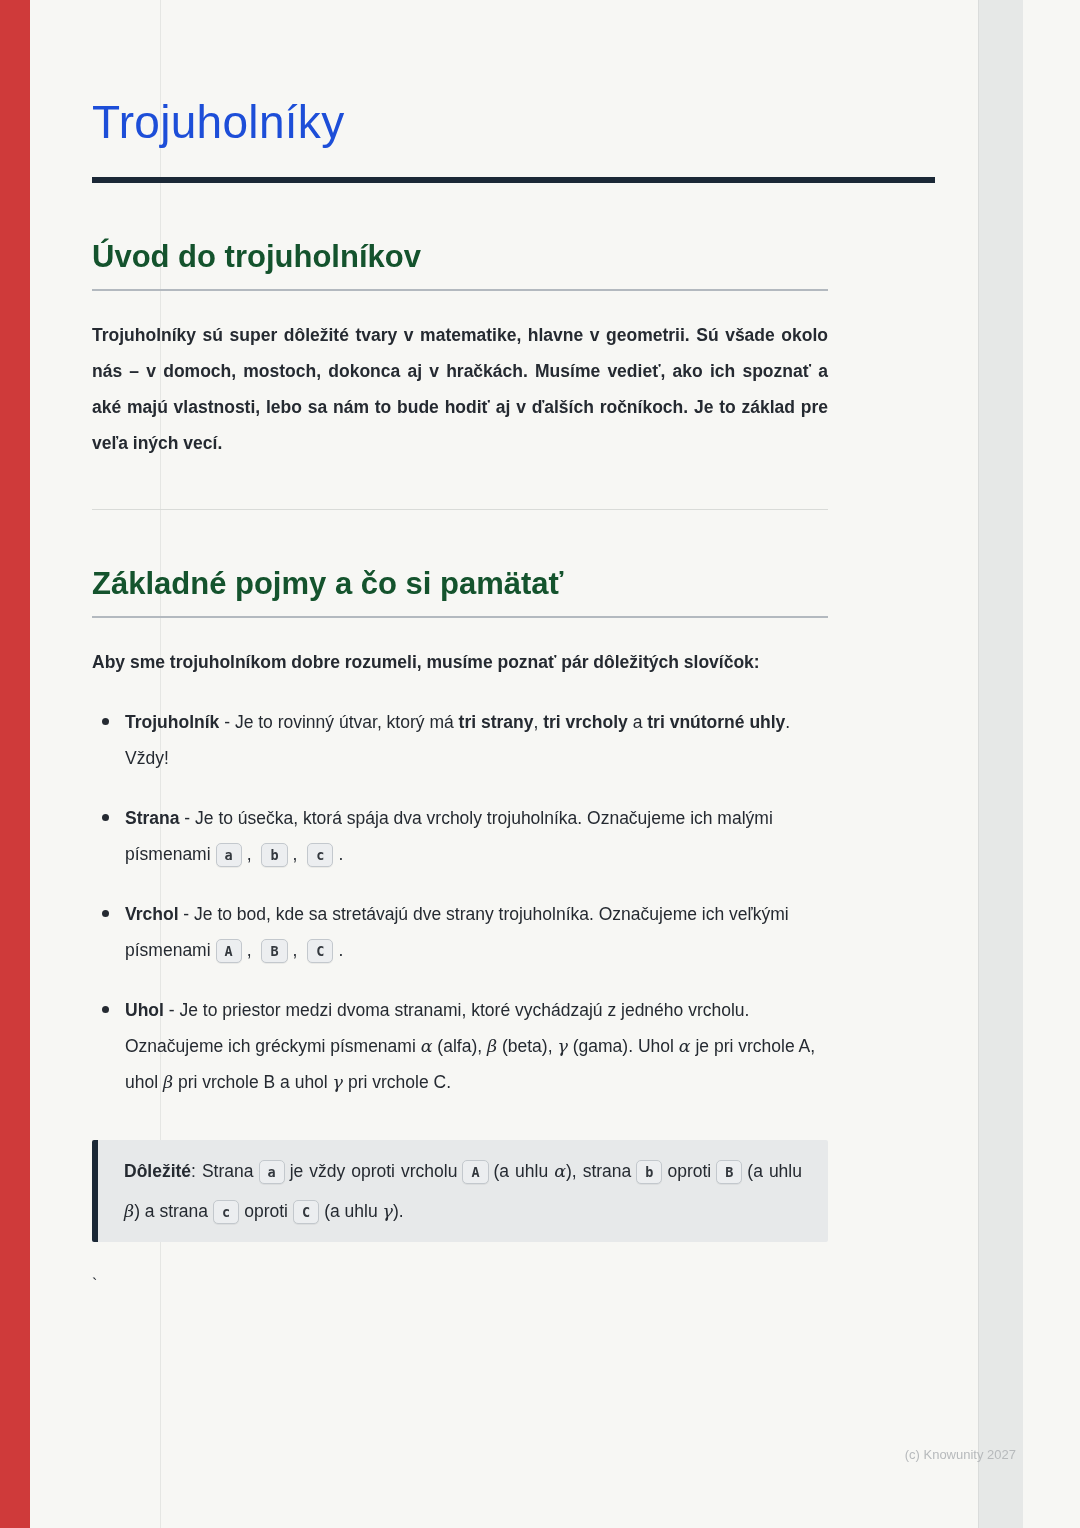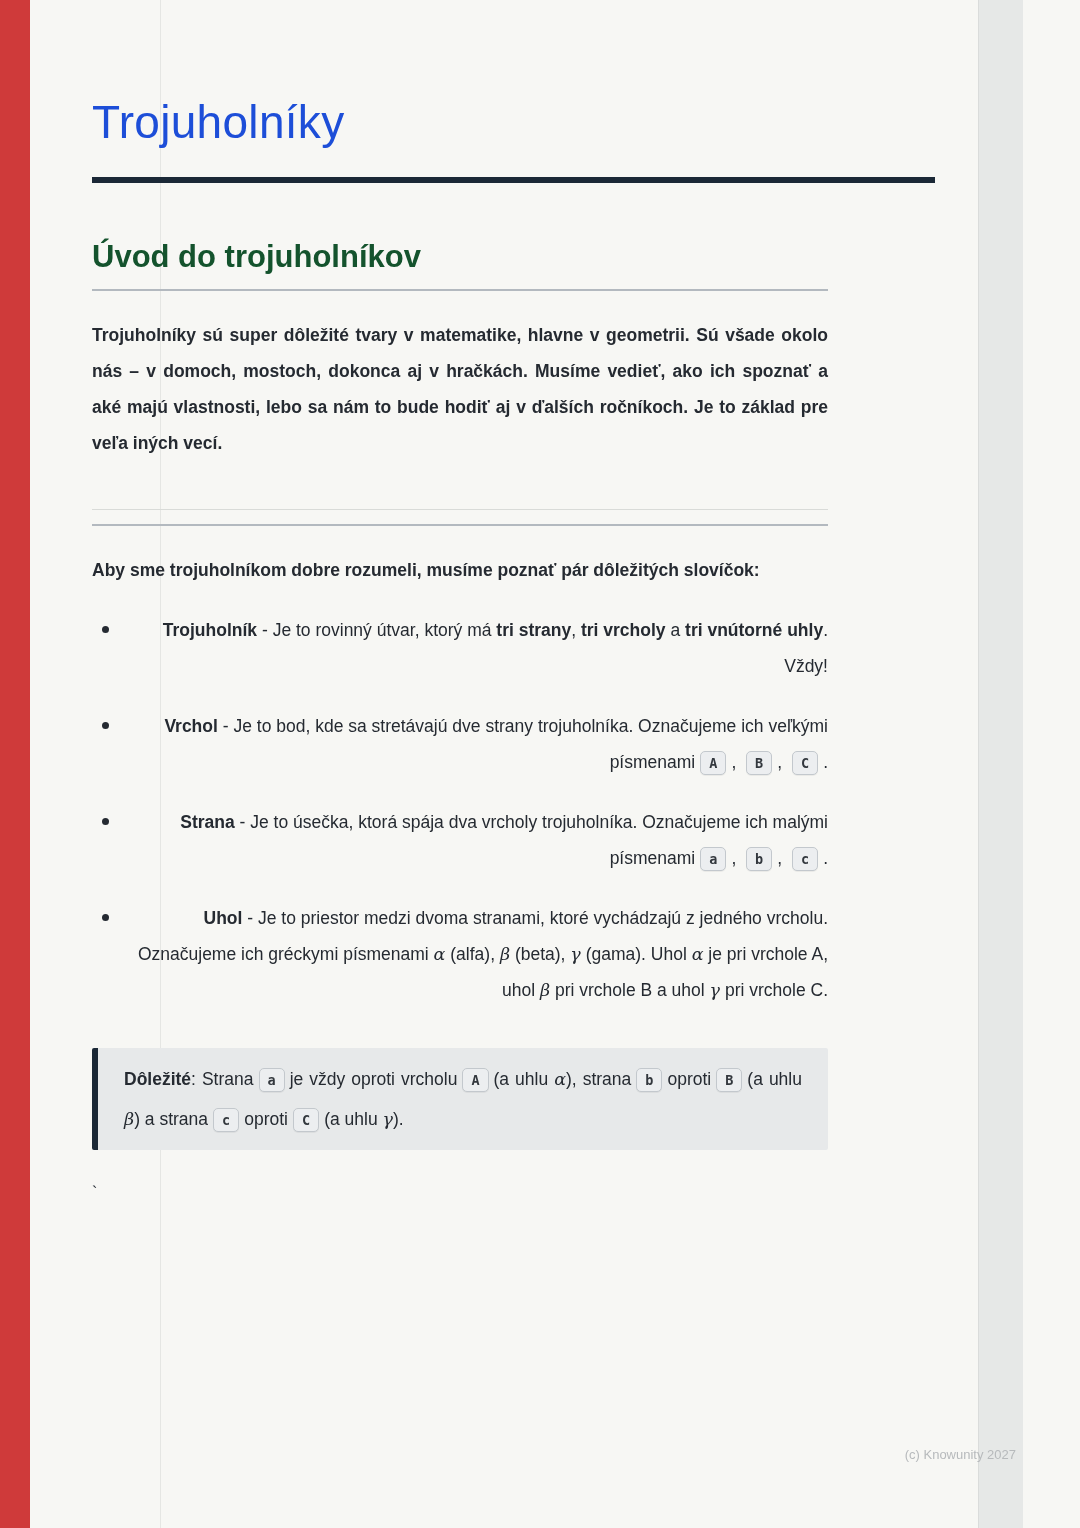--- a/index.html
+++ b/index.html
@@ -93,21 +93,20 @@
     padding: 0;
     width: 736px;
   }
   ul.term-list li {
     position: relative;
     padding-left: 33px;
     margin-top: 24px;
     font-size: 17.5px;
     line-height: 36px;
     color: #252a31;
-    text-align: right;
   }
   ul.term-list li::before {
     content: "";
     position: absolute;
     left: 10px;
     top: 14px;
     width: 7px;
     height: 7px;
     border-radius: 50%;
     background: #252a31;
@@ -174,29 +173,30 @@
 
   <section>
     <h2>Úvod do trojuholníkov</h2>
     <div class="h2-rule"></div>
     <p class="body-text">Trojuholníky sú super dôležité tvary v matematike, hlavne v geometrii. Sú všade okolo nás – v domoch, mostoch, dokonca aj v hračkách. Musíme vedieť, ako ich spoznať a aké majú vlastnosti, lebo sa nám to bude hodiť aj v ďalších ročníkoch. Je to základ pre veľa iných vecí.</p>
   </section>
 
   <hr class="divider">
 
   <section>
+    <h2>Základné pojmy a čo si pamätať</h2>
     <div class="h2-rule"></div>
     <p class="body-text">Aby sme trojuholníkom dobre rozumeli, musíme poznať pár dôležitých slovíčok:</p>
 
     <ul class="term-list">
       <li><span class="term">Trojuholník</span><span> - </span><span>Je to rovinný útvar, ktorý má </span><span class="b">tri strany</span><span>, </span><span class="b">tri vrcholy</span><span> a </span><span class="b">tri vnútorné uhly</span><span>. Vždy!</span></li>
 
+      <li><span class="term">Strana</span><span> - </span><span>Je to úsečka, ktorá spája dva vrcholy trojuholníka. Označujeme ich malými písmenami</span><span class="chip">a</span><span>, </span><span class="chip">b</span><span>, </span><span class="chip">c</span><span>.</span></li>
+
       <li><span class="term">Vrchol</span><span> - </span><span>Je to bod, kde sa stretávajú dve strany trojuholníka. Označujeme ich veľkými písmenami</span><span class="chip">A</span><span>, </span><span class="chip">B</span><span>, </span><span class="chip">C</span><span>.</span></li>
-
-      <li><span class="term">Strana</span><span> - </span><span>Je to úsečka, ktorá spája dva vrcholy trojuholníka. Označujeme ich malými písmenami</span><span class="chip">a</span><span>, </span><span class="chip">b</span><span>, </span><span class="chip">c</span><span>.</span></li>
 
       <li><span class="term">Uhol</span><span> - </span><span>Je to priestor medzi dvoma stranami, ktoré vychádzajú z jedného vrcholu. Označujeme ich gréckymi písmenami </span><span class="math">α</span><span> (alfa), </span><span class="math">β</span><span> (beta), </span><span class="math">γ</span><span> (gama). Uhol </span><span class="math">α</span><span> je pri vrchole A, uhol </span><span class="math">β</span><span> pri vrchole B a uhol </span><span class="math">γ</span><span> pri vrchole C.</span></li>
     </ul>
 
     <div class="callout"><span class="label">Dôležité</span><span>: Strana</span><span class="chip">a</span><span>je vždy oproti vrcholu</span><span class="chip">A</span><span>(a uhlu </span><span class="math">α</span><span>), strana</span><span class="chip">b</span><span>oproti</span><span class="chip">B</span><span>(a uhlu </span><span class="math">β</span><span>) a strana</span><span class="chip">c</span><span>oproti</span><span class="chip">C</span><span>(a uhlu </span><span class="math">γ</span><span>).</span></div>
 
     <p class="backtick">`</p>
   </section>
 
 </div>

